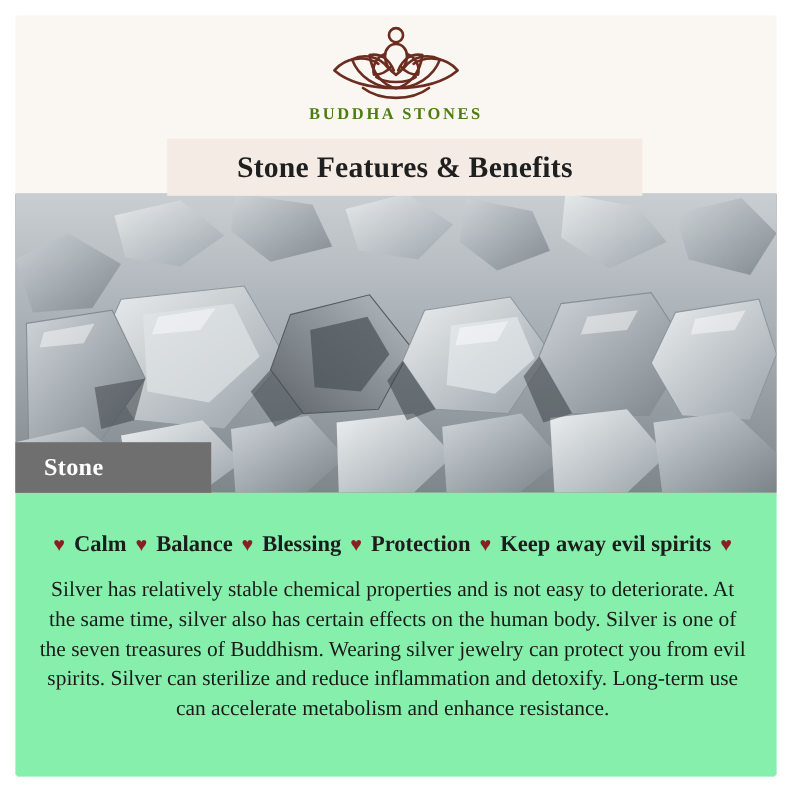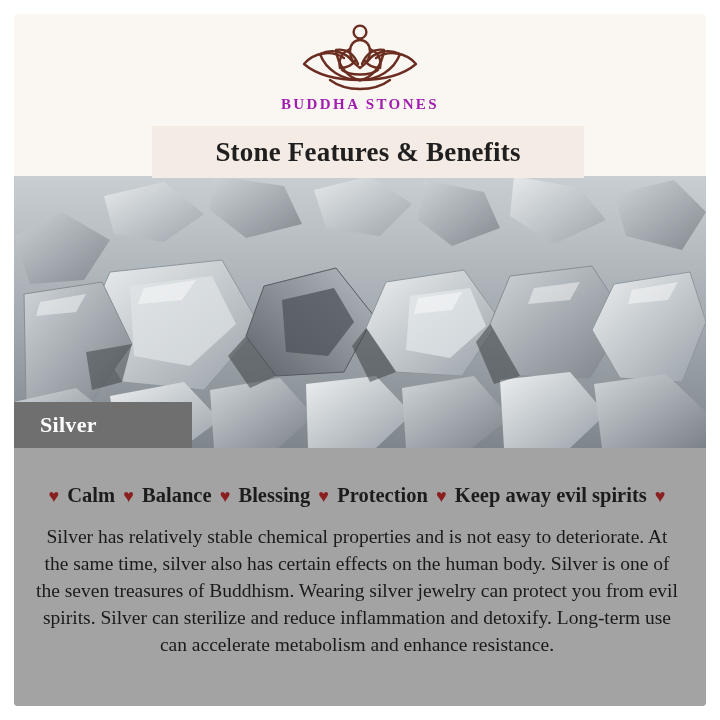--- a/index.html
+++ b/index.html
@@ -87,21 +87,21 @@
     z-index: 4;
   }
   .brand-mark {
     display: block;
     margin: 0 auto;
   }
   .brand-name {
     margin-top: 4px;
     font-size: 15px;
     letter-spacing: 2.4px;
-    color: #a21caf;
+    color: #4d7c0f;
     font-weight: 700;
     font-family: "Liberation Serif", serif;
   }
 
   
   .title-band {
     position: absolute;
     left: 152px;
     top: 126px;
     width: 432px;
@@ -154,21 +154,21 @@
     letter-spacing: 0.3px;
   }
 
   
   .panel {
     position: absolute;
     left: 14px;
     top: 448px;
     width: 692px;
     height: 258px;
-    background: #a3a3a3;
+    background: #86efac;
     z-index: 3;
     box-sizing: border-box;
     padding: 28px 28px 0 22px;
   }
   .keywords {
     font-family: "Liberation Serif", serif;
     font-weight: 700;
     font-size: 20.5px;
     color: #1c1c1c;
     text-align: center;
@@ -257,21 +257,21 @@
         <polygon points="130,112 182,104 168,124 124,128"></polygon>
         <polygon points="404,122 448,116 438,134 400,138"></polygon>
         <polygon points="520,112 566,106 556,124 514,128"></polygon>
         <polygon points="26,126 72,118 62,136 22,140"></polygon>
         <polygon points="618,114 664,106 654,124 614,128"></polygon>
       </g>
     </svg>
   </div>
 
   <div class="stone-tag">
-    <span class="stone-tag-text">Silver</span>
+    <span class="stone-tag-text">Stone</span>
   </div>
 
   <div class="panel">
     <div class="keywords">
       <span class="heart">♥</span>
       <span>Calm</span>
       <span class="heart">♥</span>
       <span>Balance</span>
       <span class="heart">♥</span>
       <span>Blessing</span>

